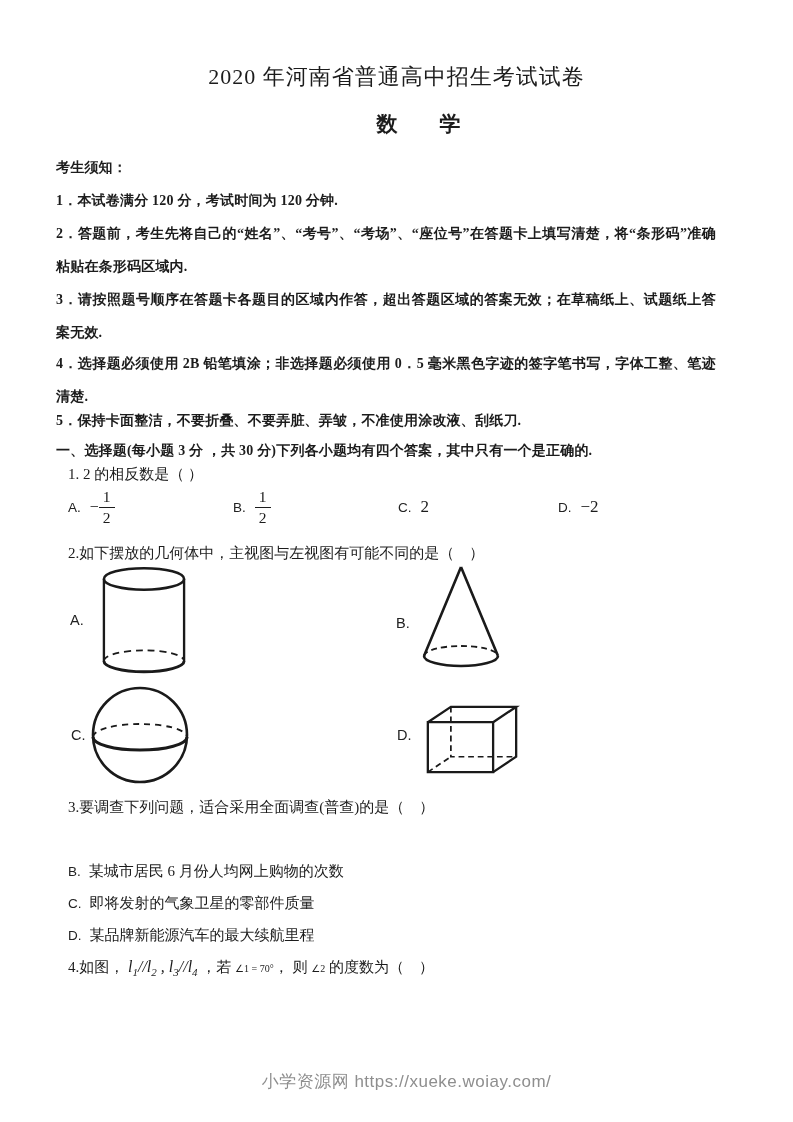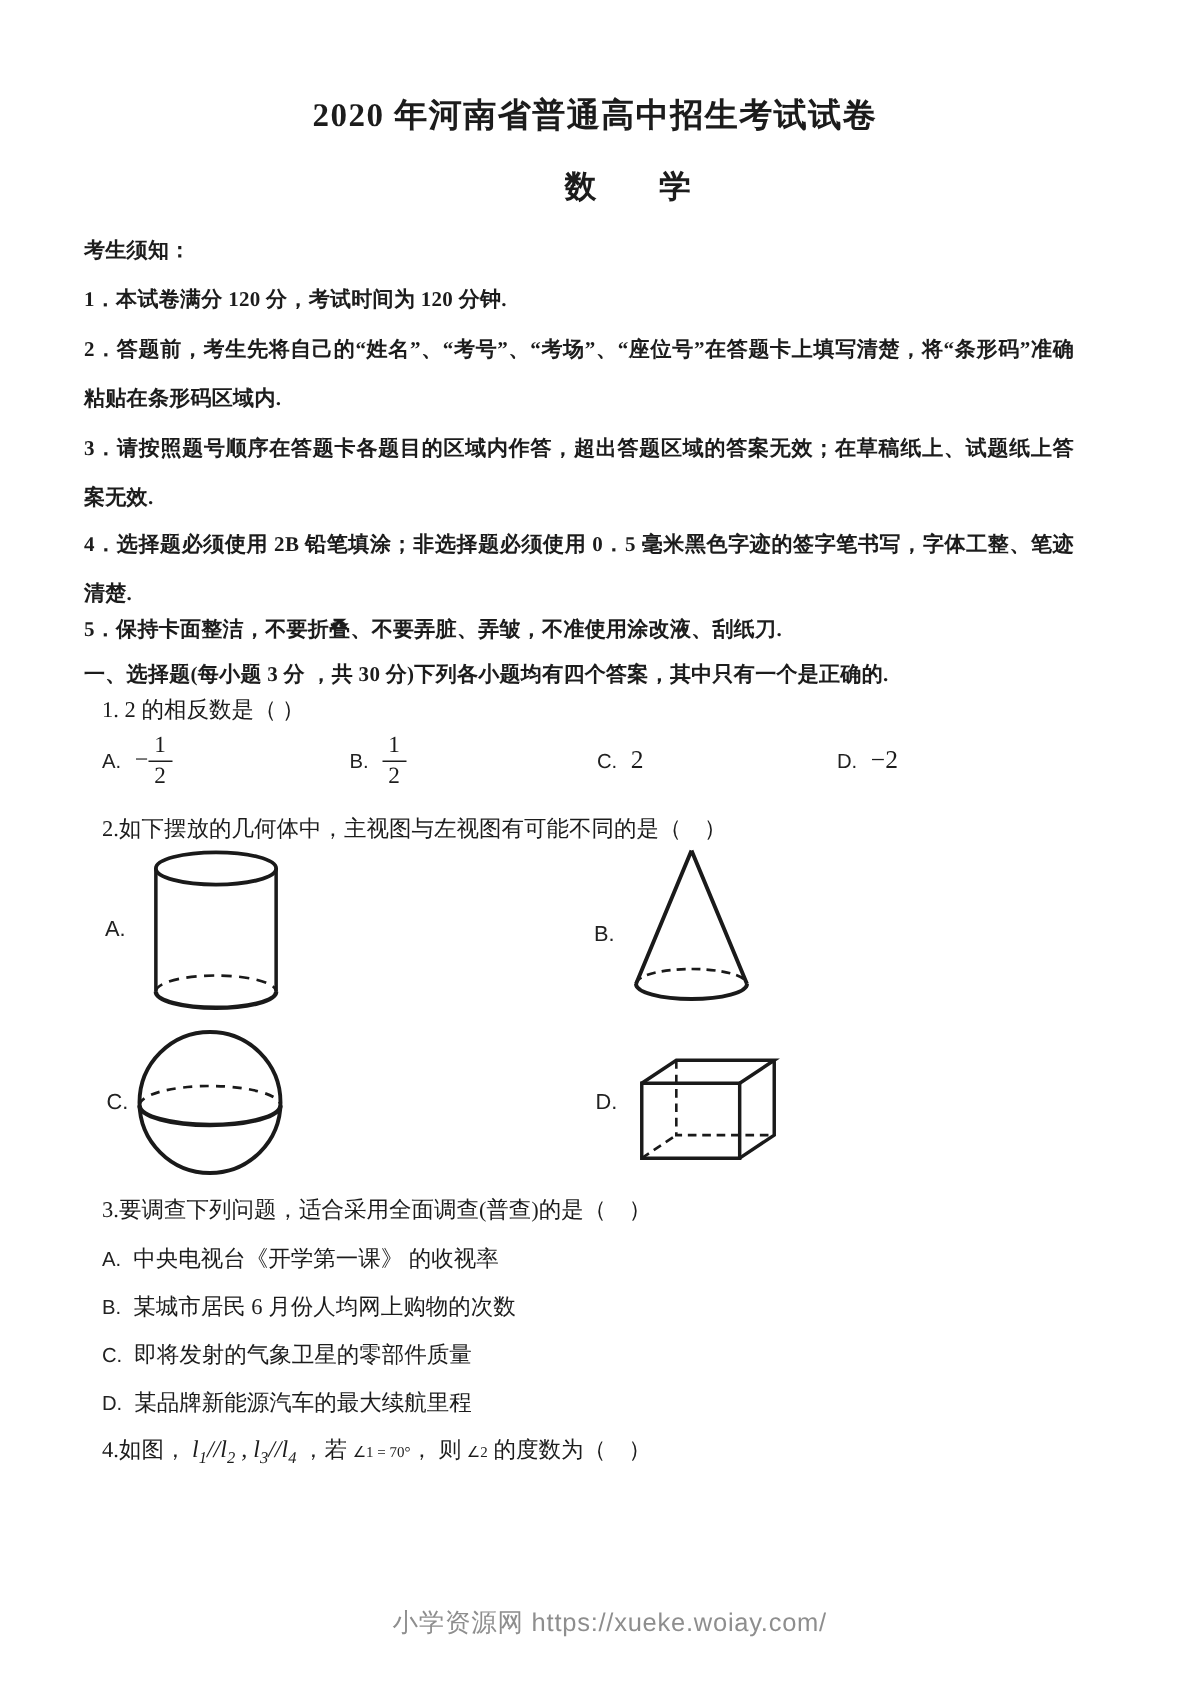--- a/index.html
+++ b/index.html
@@ -2,21 +2,21 @@
 <html><head>
 <meta charset="utf-8">
 <style>
   html,body{margin:0;padding:0;background:#ffffff;}
   #page{
     position:relative;width:793px;height:1122px;background:#ffffff;
     font-family:"Liberation Serif",serif;color:#1c1c1c;overflow:hidden;
   }
   .abs{position:absolute;}
   .center{left:0;right:0;text-align:center;}
-  .title{font-size:22px;font-weight:bold;letter-spacing:1px;}
+  .title{font-size:22px;font-weight:normal;letter-spacing:1px;}
   .subject{font-size:21px;font-weight:bold;padding-left:44px;}
   .notice{left:56px;width:660px;font-size:14px;line-height:33px;font-weight:bold;letter-spacing:0.2px;text-align:justify;}
   .qtext{left:68px;width:680px;font-size:15px;line-height:22px;}
   .optletter{font-family:"Liberation Sans",sans-serif;font-size:13.5px;color:#222;}
   .figletter{font-family:"Liberation Sans",sans-serif;font-size:14.5px;color:#222;}
   .optval{font-size:17px;}
   .optrow{height:46px;display:flex;align-items:center;gap:9px;}
   .fracwrap{display:flex;align-items:center;font-size:16px;}
   .frac{display:inline-block;text-align:center;font-size:15.5px;line-height:1.15;}
   .frac .n{display:block;padding:0 4px 1px;border-bottom:1.5px solid #1c1c1c;}
@@ -105,23 +105,20 @@
   </svg>
 
   <span class="abs figletter" style="top:727px;left:397px">D.</span>
   <svg style="left:424px;top:701px" width="96" height="75" viewBox="0 0 100 78">
     <path d="M4,22 L72,22 L72,74 L4,74 Z" stroke-width="2.4"></path>
     <path d="M4,22 L28,6 L96,6 L72,22 M96,6 L96,58 L72,74" stroke-width="2.4"></path>
     <path d="M28,6 L28,58 L96,58 M4,74 L28,58" stroke-width="1.8" stroke-dasharray="6 4"></path>
   </svg>
 
   <div class="abs qtext" style="top:796px">3.要调查下列问题，适合采用全面调查(普查)的是（　）</div>
-  <div class="abs q3opt" style="top:830px">
-    <span class="optletter">A.</span><span>中央电视台《开学第一课》 的收视率</span>
-  </div>
   <div class="abs q3opt" style="top:862px">
     <span class="optletter">B.</span><span>某城市居民 6 月份人均网上购物的次数</span>
   </div>
   <div class="abs q3opt" style="top:926px">
     <span class="optletter">D.</span><span>某品牌新能源汽车的最大续航里程</span>
   </div>
   <div class="abs q3opt" style="top:894px">
     <span class="optletter">C.</span><span>即将发射的气象卫星的零部件质量</span>
   </div>
 

